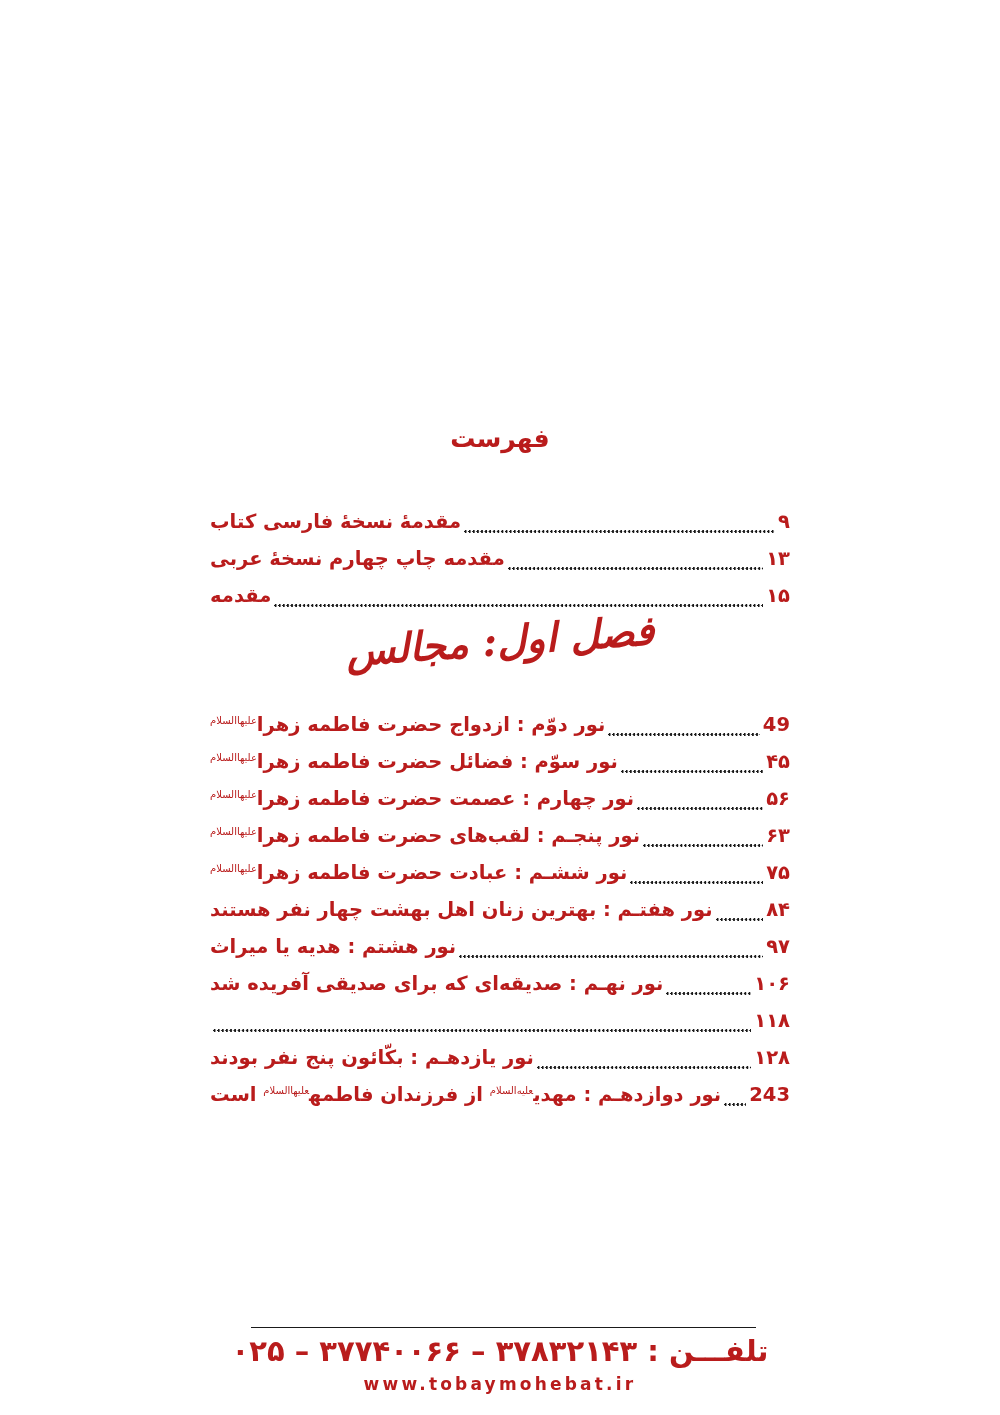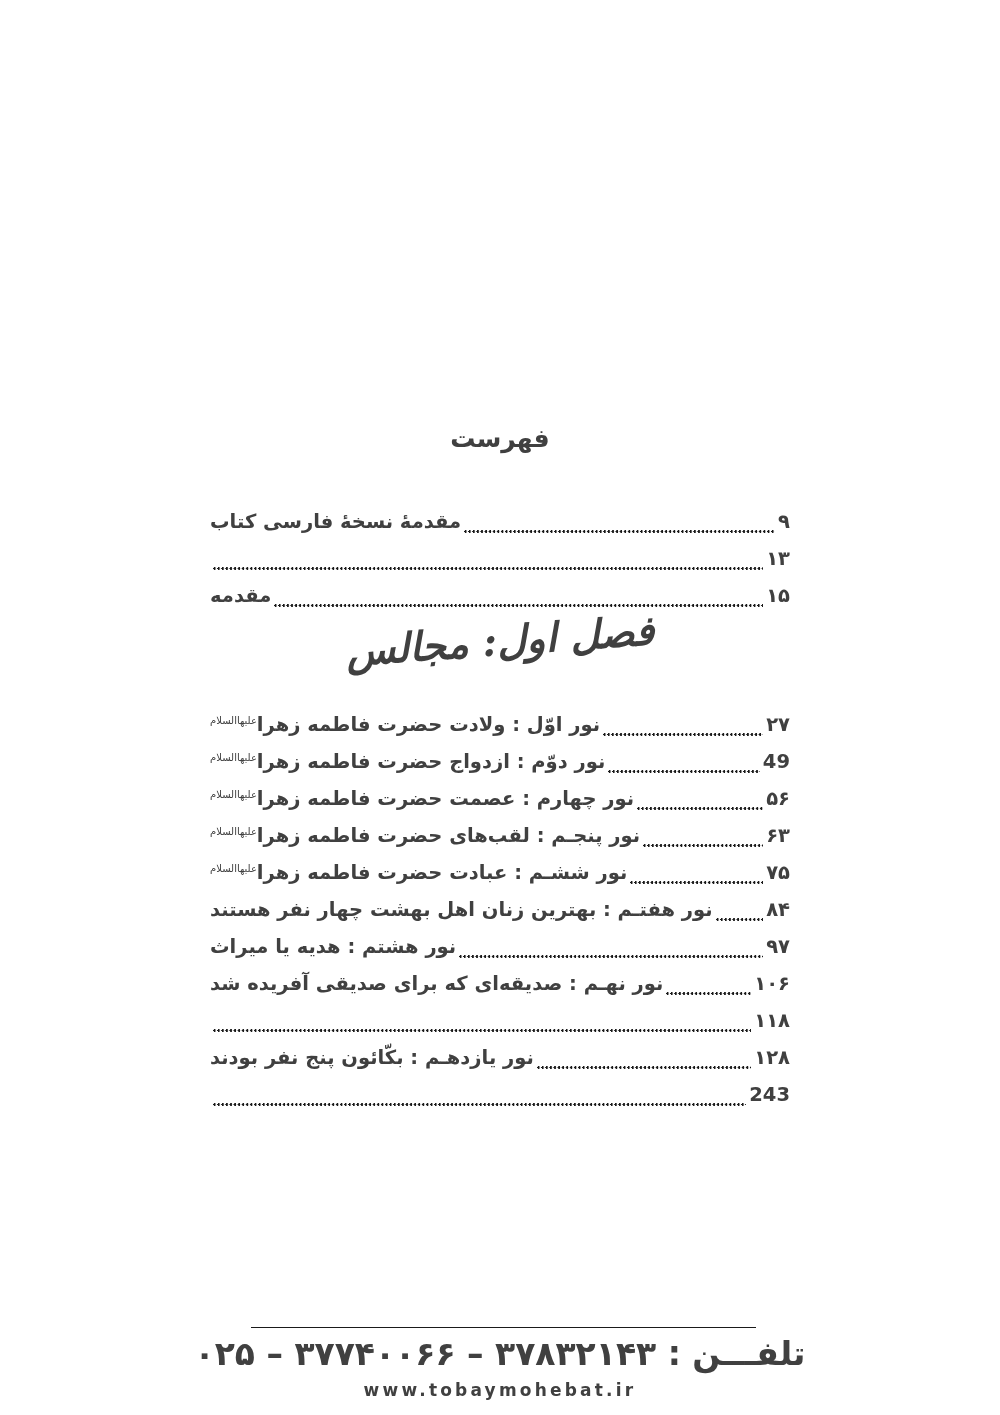--- a/index.html
+++ b/index.html
@@ -8,21 +8,21 @@
     padding: 0;
     background: #ffffff;
   }
 
   .page {
     position: relative;
     width: 1000px;
     height: 1415px;
     margin: 0 auto;
     background: #ffffff;
-    color: #404040;
+    color: #b91c1c;
     font-family: "DejaVu Sans", "Liberation Sans", sans-serif;
     overflow: hidden;
     box-sizing: border-box;
     text-decoration: underline;
   }
 
   
   .toc-title {
     position: absolute;
     top: 424px;
@@ -128,21 +128,21 @@
 
   .footer {
     position: absolute;
     top: 1332px;
     left: 0;
     width: 1000px;
     text-align: center;
   }
 
   .footer-phone {
-    font-size: 33px;
+    font-size: 29px;
     font-weight: bold;
     line-height: 1.35;
     letter-spacing: 1px;
     direction: rtl;
     white-space: nowrap;
     text-align: center;
   }
 
   .footer-site {
     font-size: 17px;
@@ -162,42 +162,43 @@
   <div class="toc-title">فهرست</div>
 
   <div class="toc-body">
     <div id="front-matter-rows">
         <div class="toc-row front">
           <div class="toc-label">مقدمهٔ نسخهٔ فارسی کتاب</div>
           <div class="toc-dots"></div>
           <div class="toc-page">۹</div>
         </div>
         <div class="toc-row front">
+          <div class="toc-label">مقدمه چاپ چهارم نسخهٔ عربی</div>
           <div class="toc-dots"></div>
           <div class="toc-page">۱۳</div>
         </div>
         <div class="toc-row front">
           <div class="toc-label">مقدمه</div>
           <div class="toc-dots"></div>
           <div class="toc-page">۱۵</div>
         </div>
       </div>
     <div style="height:92px"></div>
     <div id="entry-rows">
         <div class="toc-row">
-          <div class="toc-label">نور اوّل : ولادت حضرت فاطمه زهرا<span class="honorific">علیهاالسلام</span></div>
-          <div class="toc-dots"></div>
-          <div class="toc-page">۲۷</div>
-        </div>
-        <div class="toc-row">
           <div class="toc-label">نور دوّم : ازدواج حضرت فاطمه زهرا<span class="honorific">علیهاالسلام</span></div>
           <div class="toc-dots"></div>
           <div class="toc-page">49</div>
         </div>
         <div class="toc-row">
+          <div class="toc-label">نور سوّم : فضائل حضرت فاطمه زهرا<span class="honorific">علیهاالسلام</span></div>
+          <div class="toc-dots"></div>
+          <div class="toc-page">۴۵</div>
+        </div>
+        <div class="toc-row">
           <div class="toc-label">نور چهارم : عصمت حضرت فاطمه زهرا<span class="honorific">علیهاالسلام</span></div>
           <div class="toc-dots"></div>
           <div class="toc-page">۵۶</div>
         </div>
         <div class="toc-row">
           <div class="toc-label">نور پنجـم : لقب‌های حضرت فاطمه زهرا<span class="honorific">علیهاالسلام</span></div>
           <div class="toc-dots"></div>
           <div class="toc-page">۶۳</div>
         </div>
         <div class="toc-row">
@@ -223,20 +224,21 @@
         <div class="toc-row">
           <div class="toc-dots"></div>
           <div class="toc-page">۱۱۸</div>
         </div>
         <div class="toc-row">
           <div class="toc-label">نور یازدهـم : بکّائون پنج نفر بودند</div>
           <div class="toc-dots"></div>
           <div class="toc-page">۱۲۸</div>
         </div>
         <div class="toc-row">
+          <div class="toc-label">نور دوازدهـم : مهدی<span class="honorific">علیه‌السلام</span> از فرزندان فاطمه<span class="honorific">علیهاالسلام</span> است</div>
           <div class="toc-dots"></div>
           <div class="toc-page">243</div>
         </div>
       </div>
   </div>
 
   <div class="chapter-heading">فصل اول: مجالس</div>
 
   <div class="footer-rule"></div>
 

